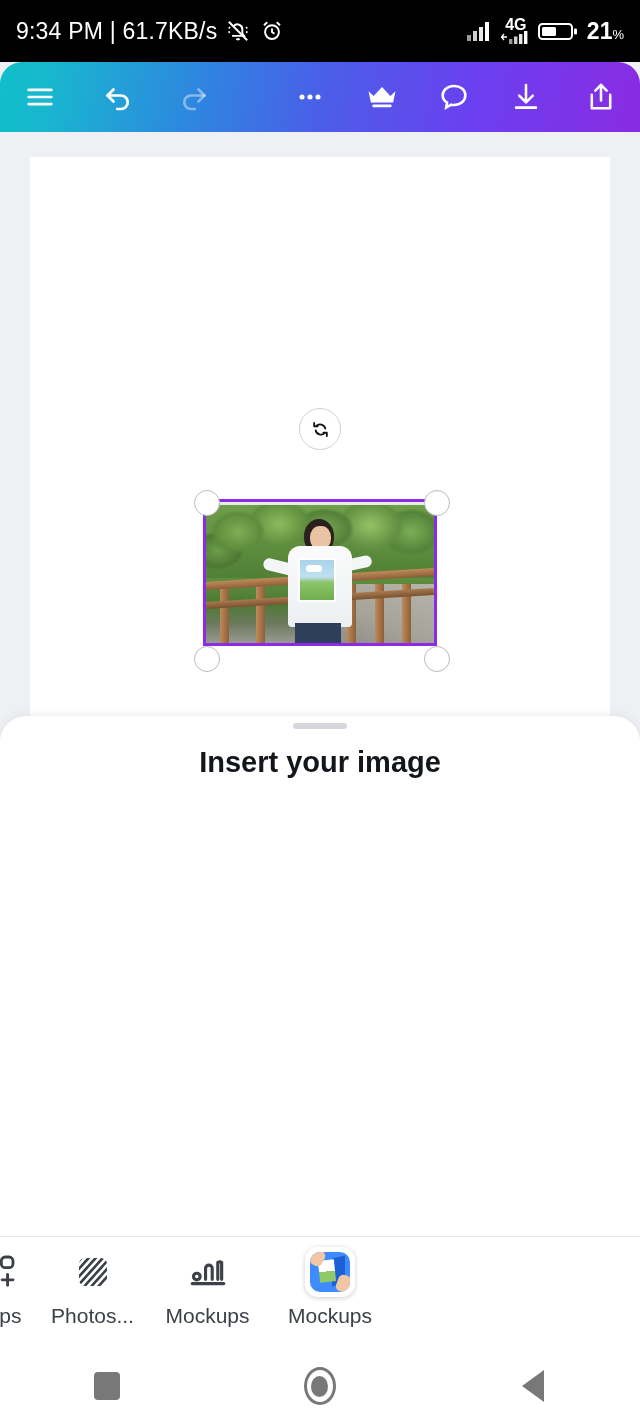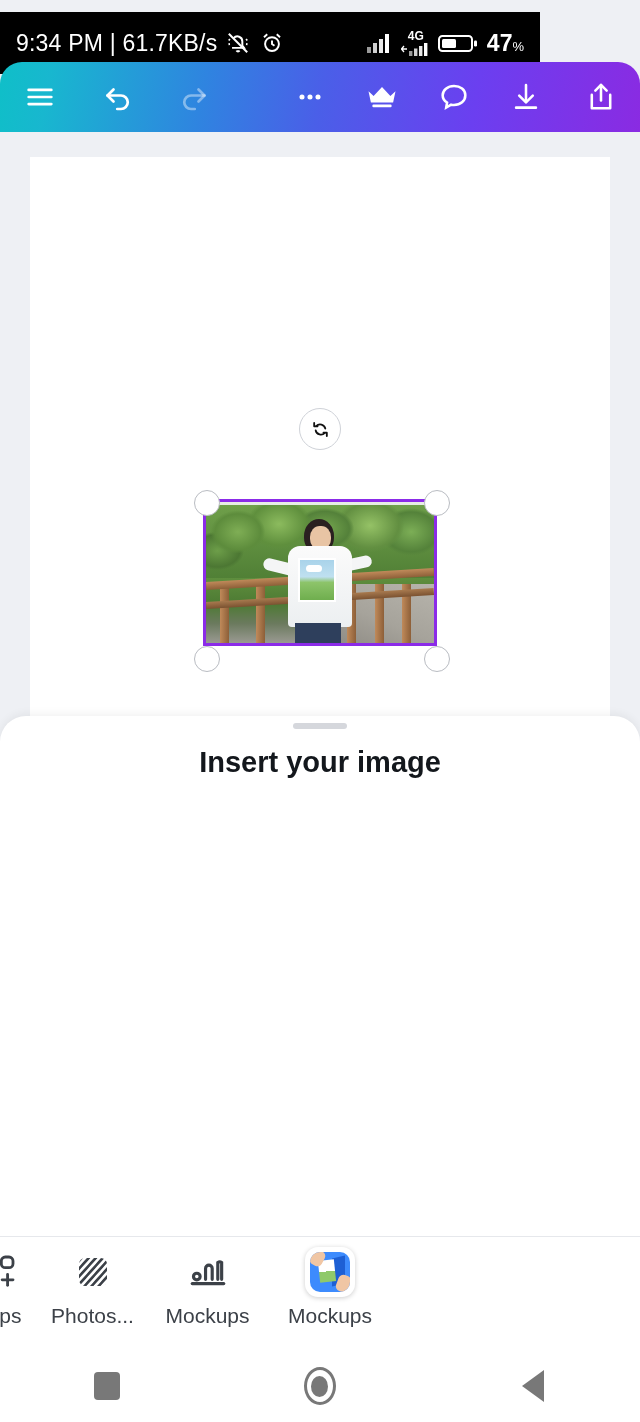--- a/index.html
+++ b/index.html
@@ -6,21 +6,21 @@
   html, body {
     width:640px; height:1422px;
     background:#ffffff;
     font-family:"Liberation Sans", sans-serif;
     overflow:hidden;
   }
   #root { position:relative; width:640px; height:1422px; background:#eef0f4; }
 
   
   .statusbar{
-    position:absolute; left:0; top:12px; width:540px; height:62px;
+    position:absolute; left:0; top:0; width:640px; height:62px;
     background:#000; color:#fff; display:flex; align-items:center;
     padding:0 16px; justify-content:space-between;
   }
   .sb-left{ display:flex; align-items:center; gap:8px; }
   .sb-text{ font-size:23px; font-weight:500; letter-spacing:.2px; white-space:nowrap;}
   .sb-right{ display:flex; align-items:center; gap:7px; }
   .sb-icon{ display:flex; align-items:center; }
   .pct{ font-size:23px; font-weight:700; margin-left:2px;}
   .pct small{ font-size:13px; font-weight:400; vertical-align:baseline;}
 
@@ -197,37 +197,37 @@
     <div class="sb-right">
       <span class="sb-icon">
         <svg width="28" height="22" viewBox="0 0 28 22">
           <rect x="1" y="15" width="4" height="6" fill="#9a9a9a"></rect>
           <rect x="7" y="11" width="4" height="10" fill="#cfcfcf"></rect>
           <rect x="13" y="7" width="4" height="14" fill="#e8e8e8"></rect>
           <rect x="19" y="2" width="4" height="19" fill="#ffffff"></rect>
         </svg>
       </span>
       <span class="sb-icon" style="flex-direction:column;align-items:center">
-        <span style="font-size:12px;line-height:11px;font-weight:600">4G</span>
+        <span style="font-size:16px;line-height:11px;font-weight:600">4G</span>
         <svg width="30" height="14" viewBox="0 0 30 14">
           <path d="M1 7h5M3 4l-2.5 3L3 10" stroke="#fff" stroke-width="1.3" fill="none"></path>
           <rect x="8" y="9" width="3.4" height="5" fill="#9a9a9a"></rect>
           <rect x="13" y="6.5" width="3.4" height="7.5" fill="#cfcfcf"></rect>
           <rect x="18" y="4" width="3.4" height="10" fill="#e8e8e8"></rect>
           <rect x="23" y="1" width="3.4" height="13" fill="#ffffff"></rect>
         </svg>
       </span>
       <span class="sb-icon">
         <svg width="40" height="22" viewBox="0 0 40 22">
           <rect x="1" y="4" width="33" height="15" rx="3.5" fill="none" stroke="#fff" stroke-width="2"></rect>
           <rect x="4" y="7" width="14" height="9" rx="1.5" fill="#fff"></rect>
           <rect x="36" y="8.5" width="3" height="6" rx="1.2" fill="#fff"></rect>
         </svg>
       </span>
-      <span class="pct"><span>47</span><small>%</small></span>
+      <span class="pct"><span>21</span><small>%</small></span>
     </div>
   </div>
 
   <div class="toolbar">
     <div class="tb-btn" style="width:80px">
       <svg width="34" height="34" viewBox="0 0 24 24" stroke="#fff" stroke-width="1.9" stroke-linecap="round">
         <line x1="4" y1="7" x2="20" y2="7"></line>
         <line x1="4" y1="12" x2="20" y2="12"></line>
         <line x1="4" y1="17" x2="20" y2="17"></line>
       </svg>

